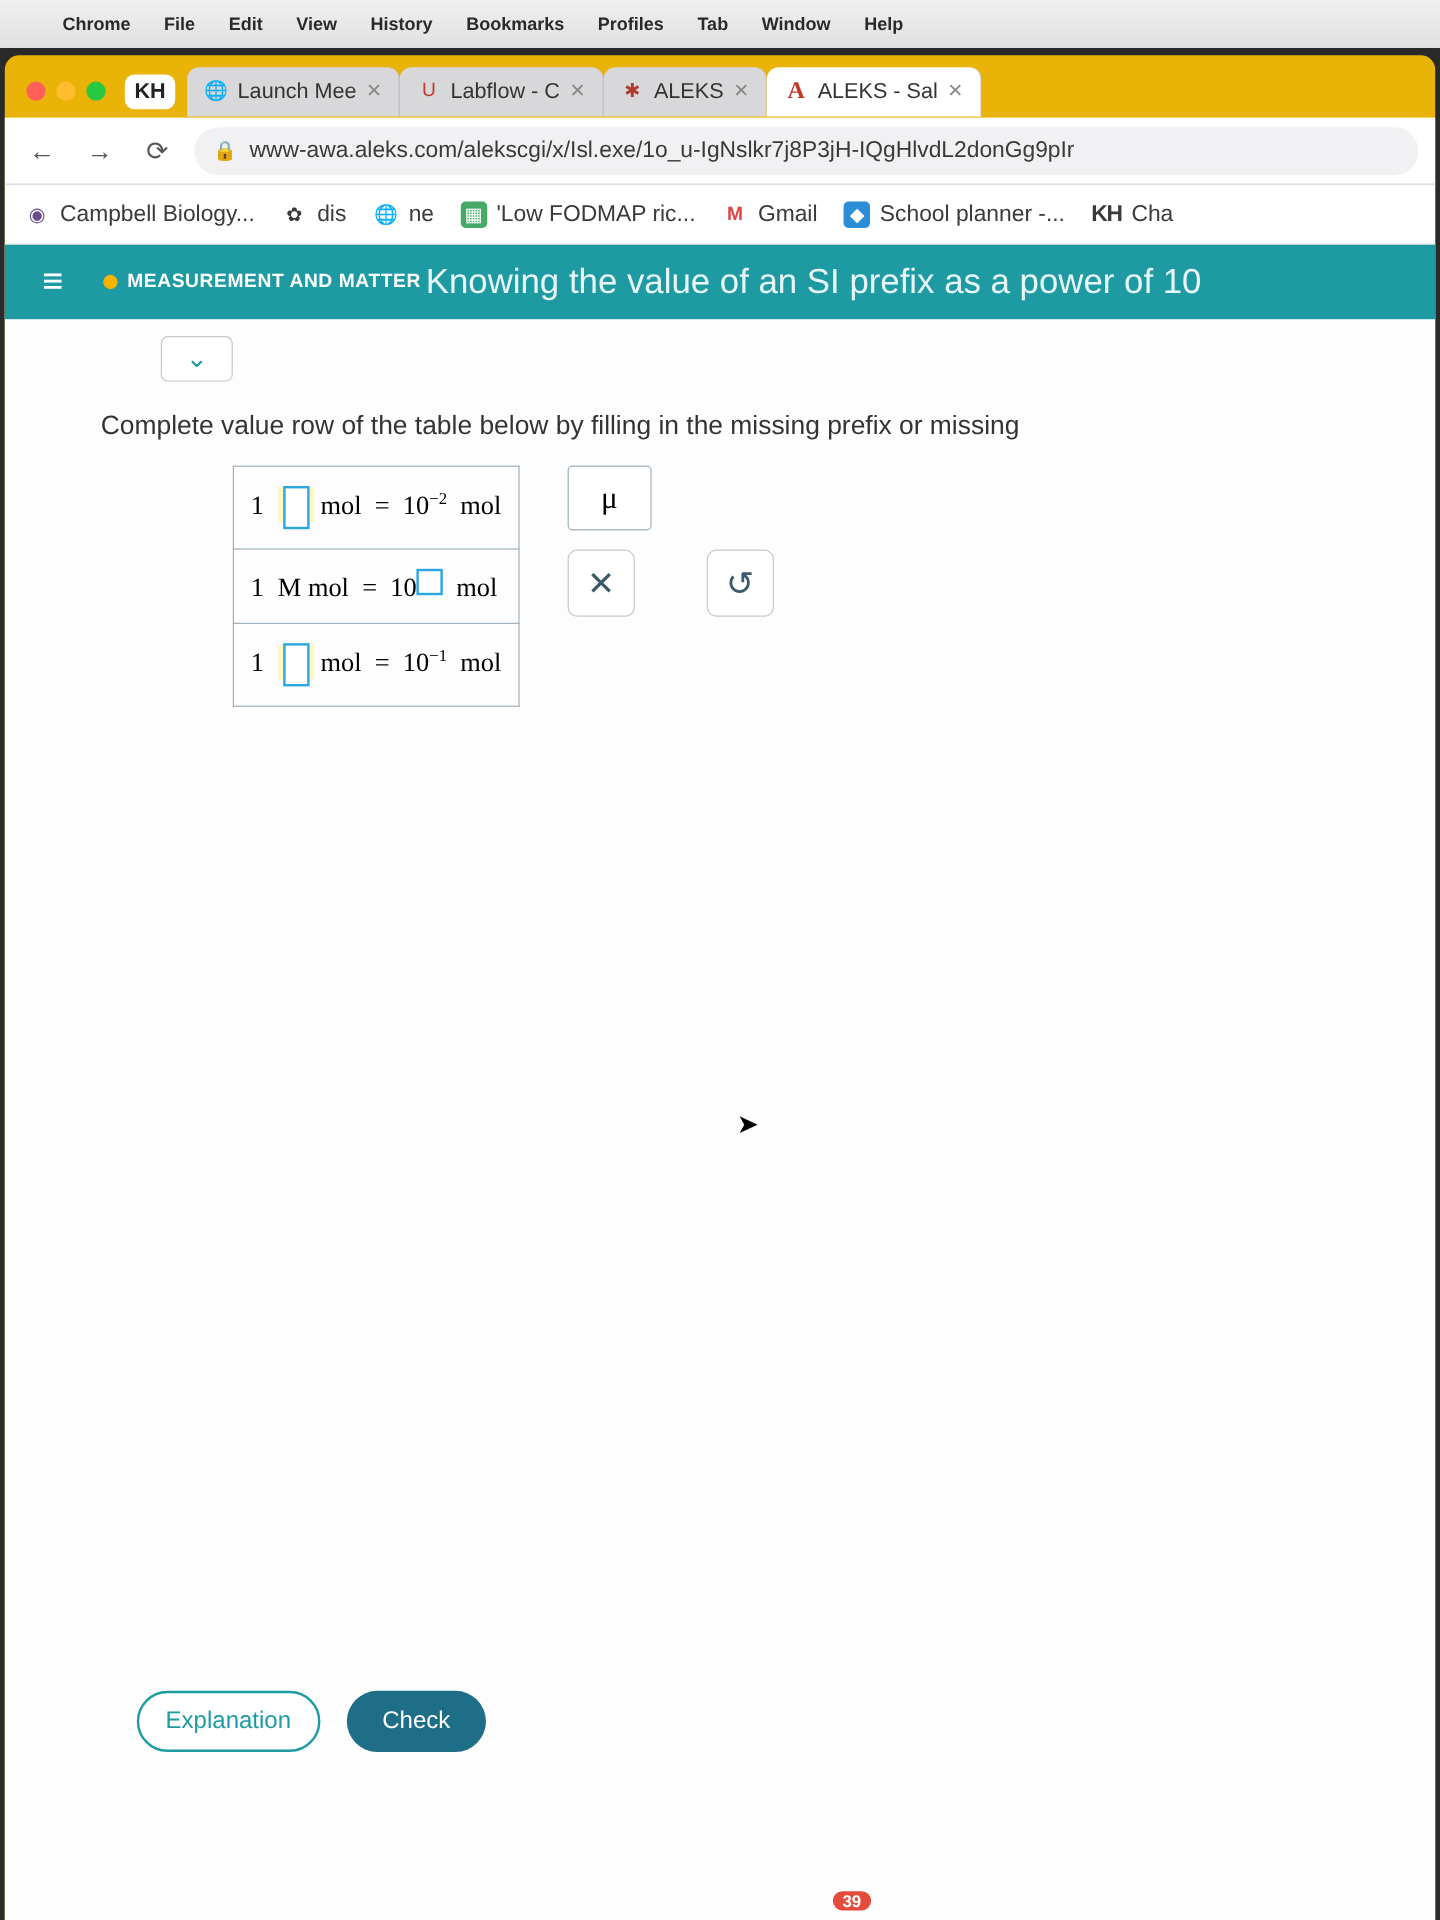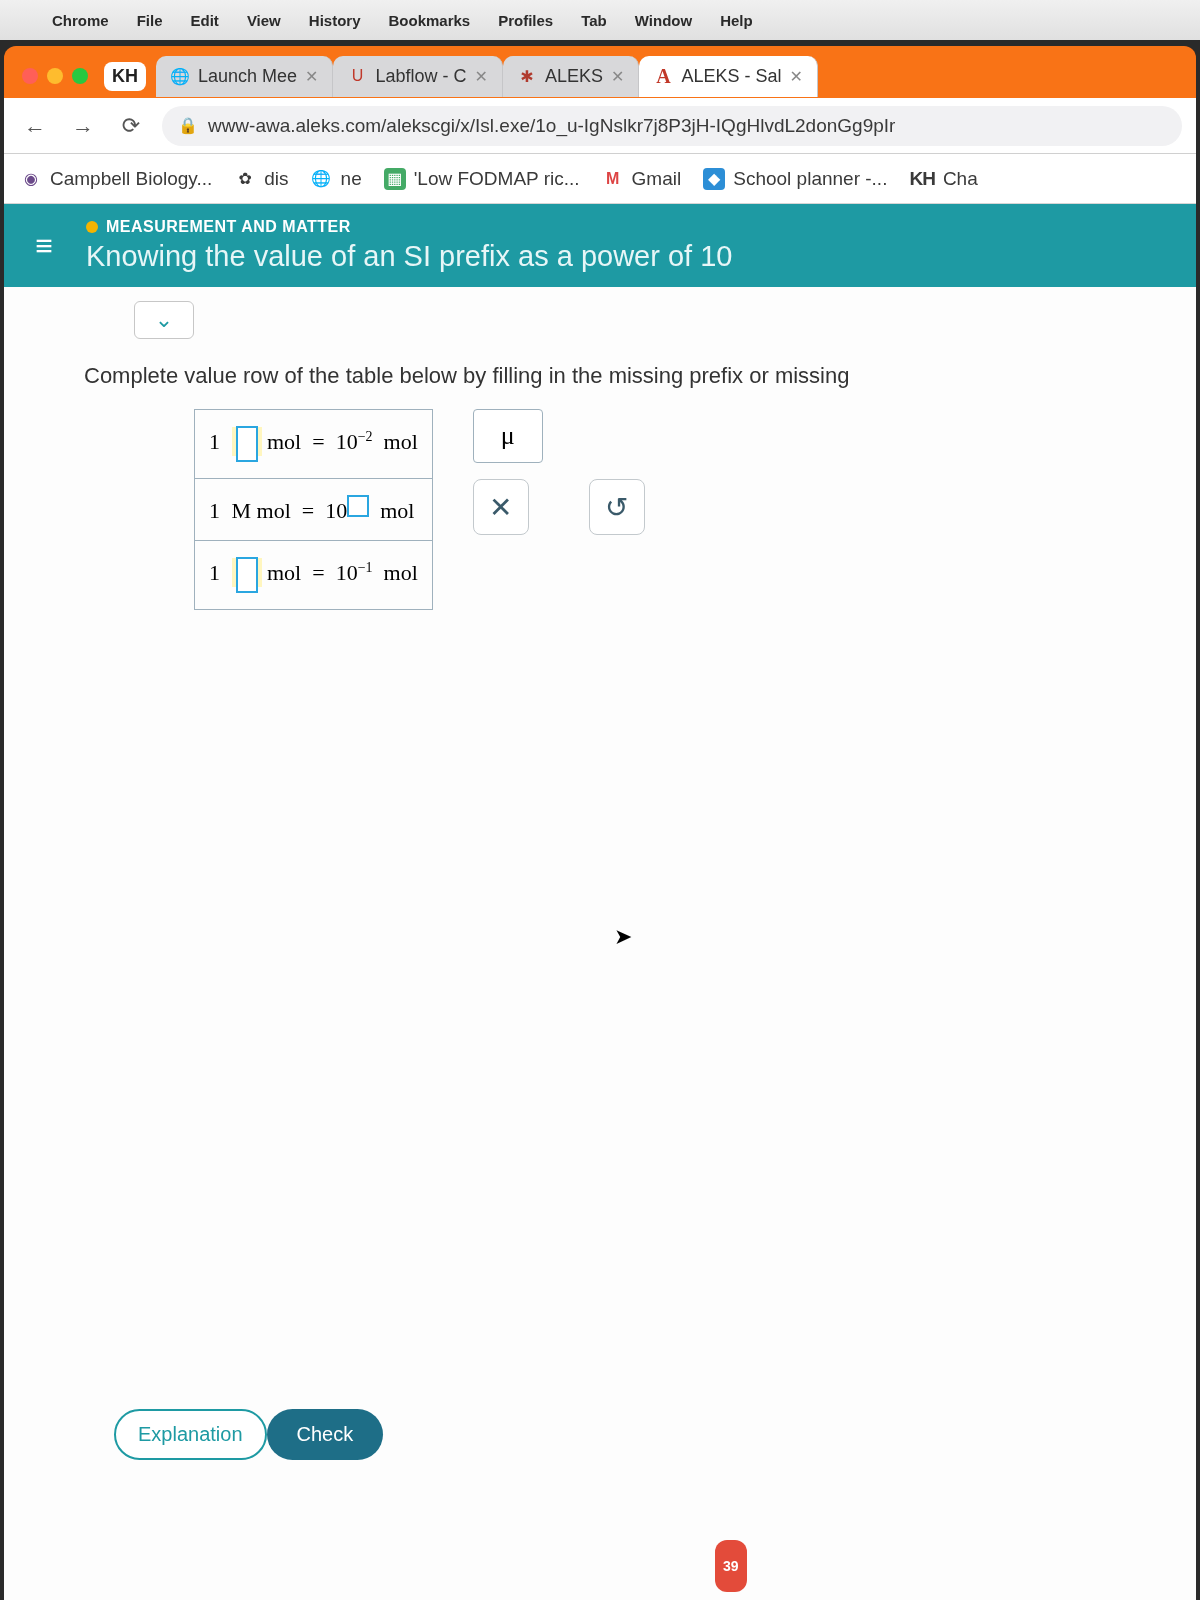--- a/index.html
+++ b/index.html
@@ -21,21 +21,21 @@
   gap: 28px;
   font-size: 15px;
   font-weight: 600;
   color: #2a2a2a;
 }
 .menubar .application { font-weight: 700; }
 .apple-logo { font-size: 22px; color: #333; margin-right: 8px; }
 
 
 .window-chrome {
-  background: #f97316;
+  background: #eab308;
   border-radius: 12px 12px 0 0;
   margin: 6px 4px 0 4px;
 }
 .tab-strip {
   display: flex;
   align-items: center;
   height: 52px;
   padding: 8px 8px 0 8px;
   gap: 0;
 }
@@ -83,21 +83,21 @@
 
 .content {
   background:#fdfdfd; height: calc(1600px - 40px - 52px - 56px - 50px - 6px);
   position:relative;
 }
 .aleks-header {
   background:#1e9aa3; color:#fff; display:flex; align-items:center;
   padding:14px 18px; gap:20px;
 }
 .hamburger { font-size:30px; color:#fff; width:44px; text-align:center;}
-.aleks-header-text { display:flex; flex-direction:column; gap:4px; }
+.aleks-header-text { display:flex; gap:4px; }
 .crumb { font-size:16px; font-weight:700; letter-spacing:0.5px; display:flex; align-items:center; gap:8px;}
 .crumb .dot-y { width:12px; height:12px; border-radius:50%; background:#f4b400; display:inline-block;}
 .aleks-title { font-size:29px; font-weight:400; color:#e7f6f7; }
 
 .expand-tab {
   margin:14px 0 0 130px; width:60px; height:38px; background:#fff;
   border:1px solid #c7c7c7; border-radius:6px; display:flex; align-items:center; justify-content:center;
 }
 .chev { color:#1e9aa3; font-size:22px; }
 
@@ -131,37 +131,37 @@
 }
 .pal-row { display:flex; gap:60px; }
 .pal-btn {
   width:56px; height:56px; border:1px solid #c3c9cd; border-radius:8px;
   background:#fff; display:flex; align-items:center; justify-content:center;
   font-size:28px; color:#3a5a6a;
 }
 
 
 .bottom-row {
-  position:absolute; bottom:140px; left:110px; display:flex; gap:0;
+  position:absolute; bottom:140px; left:110px; display:flex; gap:22px;
 }
 .btn-explain {
   background:#fff; border:2px solid #1e9aa3; color:#1e9aa3;
   font-size:20px; padding:12px 22px; border-radius:28px;
 }
 .btn-check {
   background:#1e6e87; color:#fff; font-size:20px; padding:12px 30px; border-radius:28px;
   border:none;
 }
 .cursor {
   position:absolute; left:610px; top:720px; font-size:22px; color:#000;
 }
 .notif-badge {
   position:absolute; bottom:8px; left:690px;
   background:#e34b3a; color:#fff; font-size:14px; font-weight:700;
-  border-radius:12px; padding:18px 8px;margin-left:21px;
+  border-radius:12px; padding:0 8px;
 }
 </style>
 </head>
 <body>
 
 <div class="menubar">
   <span class="apple-logo"></span>
   <span class="application">Chrome</span>
   <span>File</span>
   <span>Edit</span>

